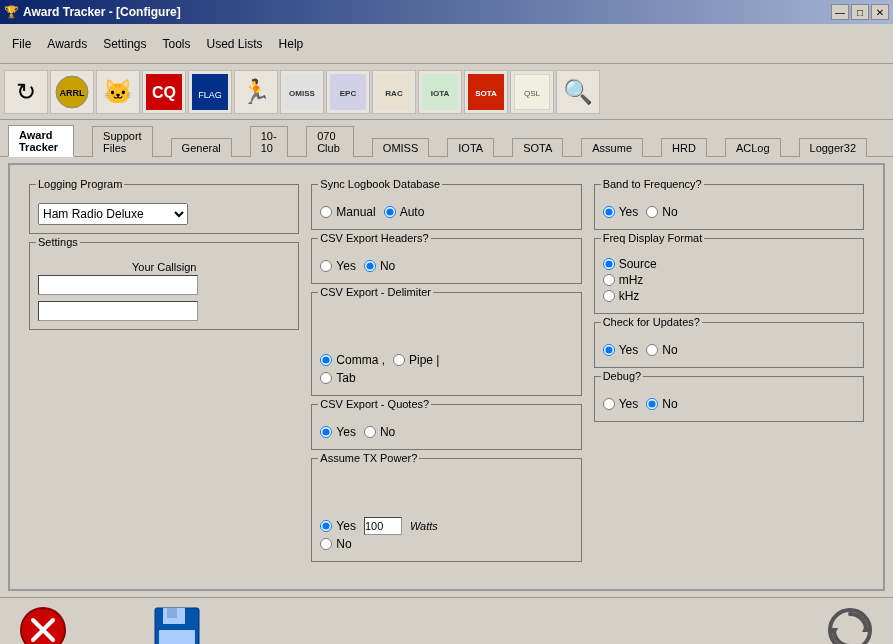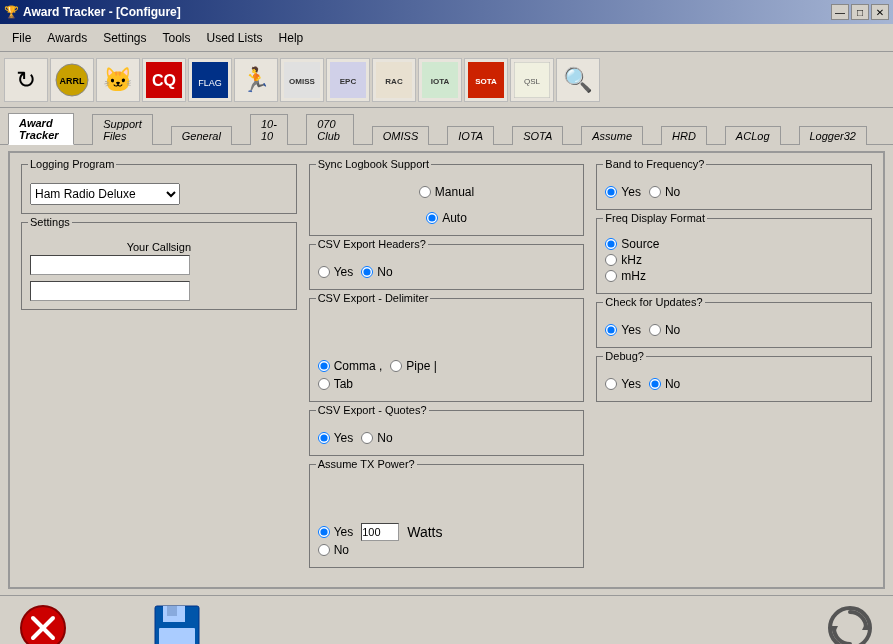--- a/index.html
+++ b/index.html
@@ -43,21 +43,21 @@
       align-items: center;
       justify-content: center;
       font-size: 10px;
       color: #000;
       cursor: pointer;
     }
 
     
     .menu-bar {
       background: #d4d0c8;
-      height: 28px;
+      height: 40px;
       display: flex;
       align-items: center;
       border-bottom: 1px solid #999;
       padding: 0 4px;
     }
     .menu-item {
       padding: 2px 8px;
       cursor: pointer;
       font-size: 12px;
     }
@@ -84,21 +84,20 @@
     .tab {
       padding: 3px 10px;
       border: 1px solid #999;
       border-bottom: none;
       background: #d4d0c8;
       cursor: pointer;
       font-size: 11px;
       margin-right: 18px;
       position: relative;
       top: 1px;
-      font-style: italic;
     }
     .tab.active {
       background: #ffffff;
       border-bottom: 1px solid #fff;
       font-weight: bold;
     }
 
     
     .radio-row {
       display: flex;
@@ -339,21 +338,21 @@
   <div class="tab">070 Club</div>
   <div class="tab">OMISS</div>
   <div class="tab">IOTA</div>
   <div class="tab">SOTA</div>
   <div class="tab">Assume</div>
   <div class="tab">HRD</div>
   <div class="tab">ACLog</div>
   <div class="tab">Logger32</div>
 </div>
 
-<div style="background:#d4d0c8; border: 2px solid #999; margin: 6px 8px; padding: 11px;">
+<div style="background:#d4d0c8; border: 2px solid #999; margin: 6px 8px; padding: 19px;">
   <div class="col-3">
 
     <div style="width:200px; flex-shrink:0;">
 
       <div class="gbox">
         <span class="glabel">Logging Program</span>
         <div style="margin-top:6px;">
           <select>
             <option>Ham Radio Deluxe</option>
             <option>Log4OM</option>
@@ -370,22 +369,22 @@
           <input type="text" style="width: 160px; height: 20px; margin-bottom: 6px;">
           <input type="text" style="width: 160px; height: 20px;">
         </div>
       </div>
 
     </div>
 
     <div style="width:180px; flex-shrink:0;">
 
       <div class="gbox">
-        <span class="glabel">Sync Logbook Support</span>
-        <div style="margin-top:6px;flex-direction:column;" class="radio-inline">
+        <span class="glabel">Sync Logbook Database</span>
+        <div style="margin-top:6px;" class="radio-inline">
           <label class="radio-row">
             <input type="radio" name="syncLogbook" style="">
             <span>Manual</span>
           </label>
           <label class="radio-row">
             <input type="radio" name="syncLogbook" checked="" style="">
             <span>Auto</span>
           </label>
         </div>
       </div>
@@ -440,21 +439,21 @@
 
       <div class="gbox">
         <span class="glabel">Assume TX Power?</span>
         <div style="margin-top:6px;">
           <div class="radio-inline" style="align-items:center;">
             <label class="radio-row">
               <input type="radio" name="txPower" checked="" style="">
               <span>Yes</span>
             </label>
             <input type="text" value="100" style="width: 38px; height: 18px; font-size: 11px;">
-            <span style="font-size:14px;">Watts</span>
+            <span style="font-size:11px;font-style:italic;">Watts</span>
           </div>
           <label class="radio-row">
             <input type="radio" name="txPower" style="">
             <span>No</span>
           </label>
         </div>
       </div>
     </div>
 
     <div style="flex:1;">
@@ -475,25 +474,25 @@
 
       <div class="gbox">
         <span class="glabel">Freq Display Format</span>
         <div style="margin-top:6px;">
           <label class="radio-row">
             <input type="radio" name="freqFormat" checked="" style="">
             <span>Source</span>
           </label>
           <label class="radio-row">
             <input type="radio" name="freqFormat" style="">
+            <span>mHz</span>
+          </label>
+          <label class="radio-row">
+            <input type="radio" name="freqFormat" style="">
             <span>kHz</span>
-          </label>
-          <label class="radio-row">
-            <input type="radio" name="freqFormat" style="">
-            <span>mHz</span>
           </label>
         </div>
       </div>
 
       <div class="gbox">
         <span class="glabel">Check for Updates?</span>
         <div style="margin-top:6px;" class="radio-inline">
           <label class="radio-row">
             <input type="radio" name="updates" checked="" style="">
             <span>Yes</span>

